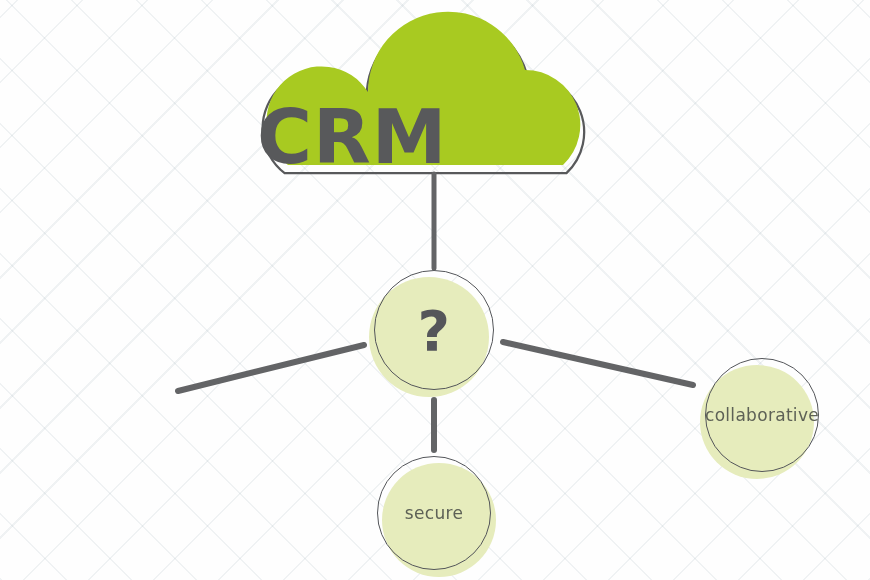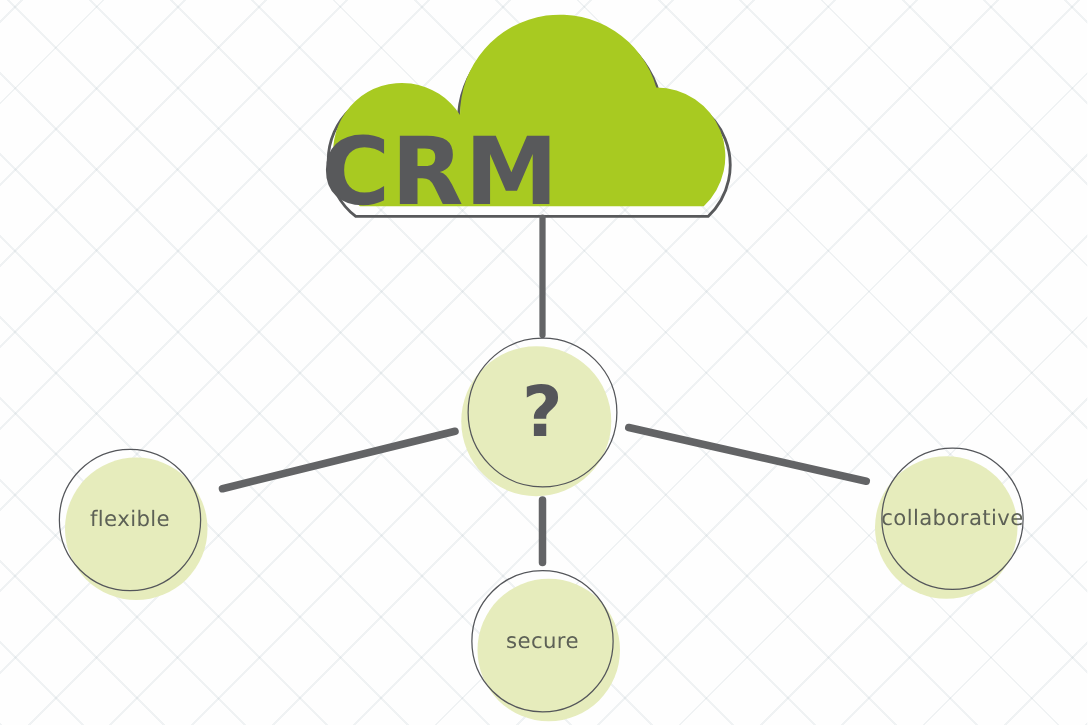--- a/index.html
+++ b/index.html
@@ -92,25 +92,20 @@
   </svg>
 
   <div class="crm-label">CRM</div>
 
   <div class="node node-question offset-left">
     <div class="node-fill"></div>
     <div class="node-ring"></div>
     <span class="node-label">?</span>
   </div>
 
-  <div class="node node-flexible offset-right">
-    <div class="node-fill"></div>
-    <div class="node-ring"></div>
-    <span class="node-label">flexible</span>
-  </div>
 
   <div class="node node-collaborative offset-left">
     <div class="node-fill"></div>
     <div class="node-ring"></div>
     <span class="node-label">collaborative</span>
   </div>
 
   <div class="node node-secure offset-right">
     <div class="node-fill"></div>
     <div class="node-ring"></div>

